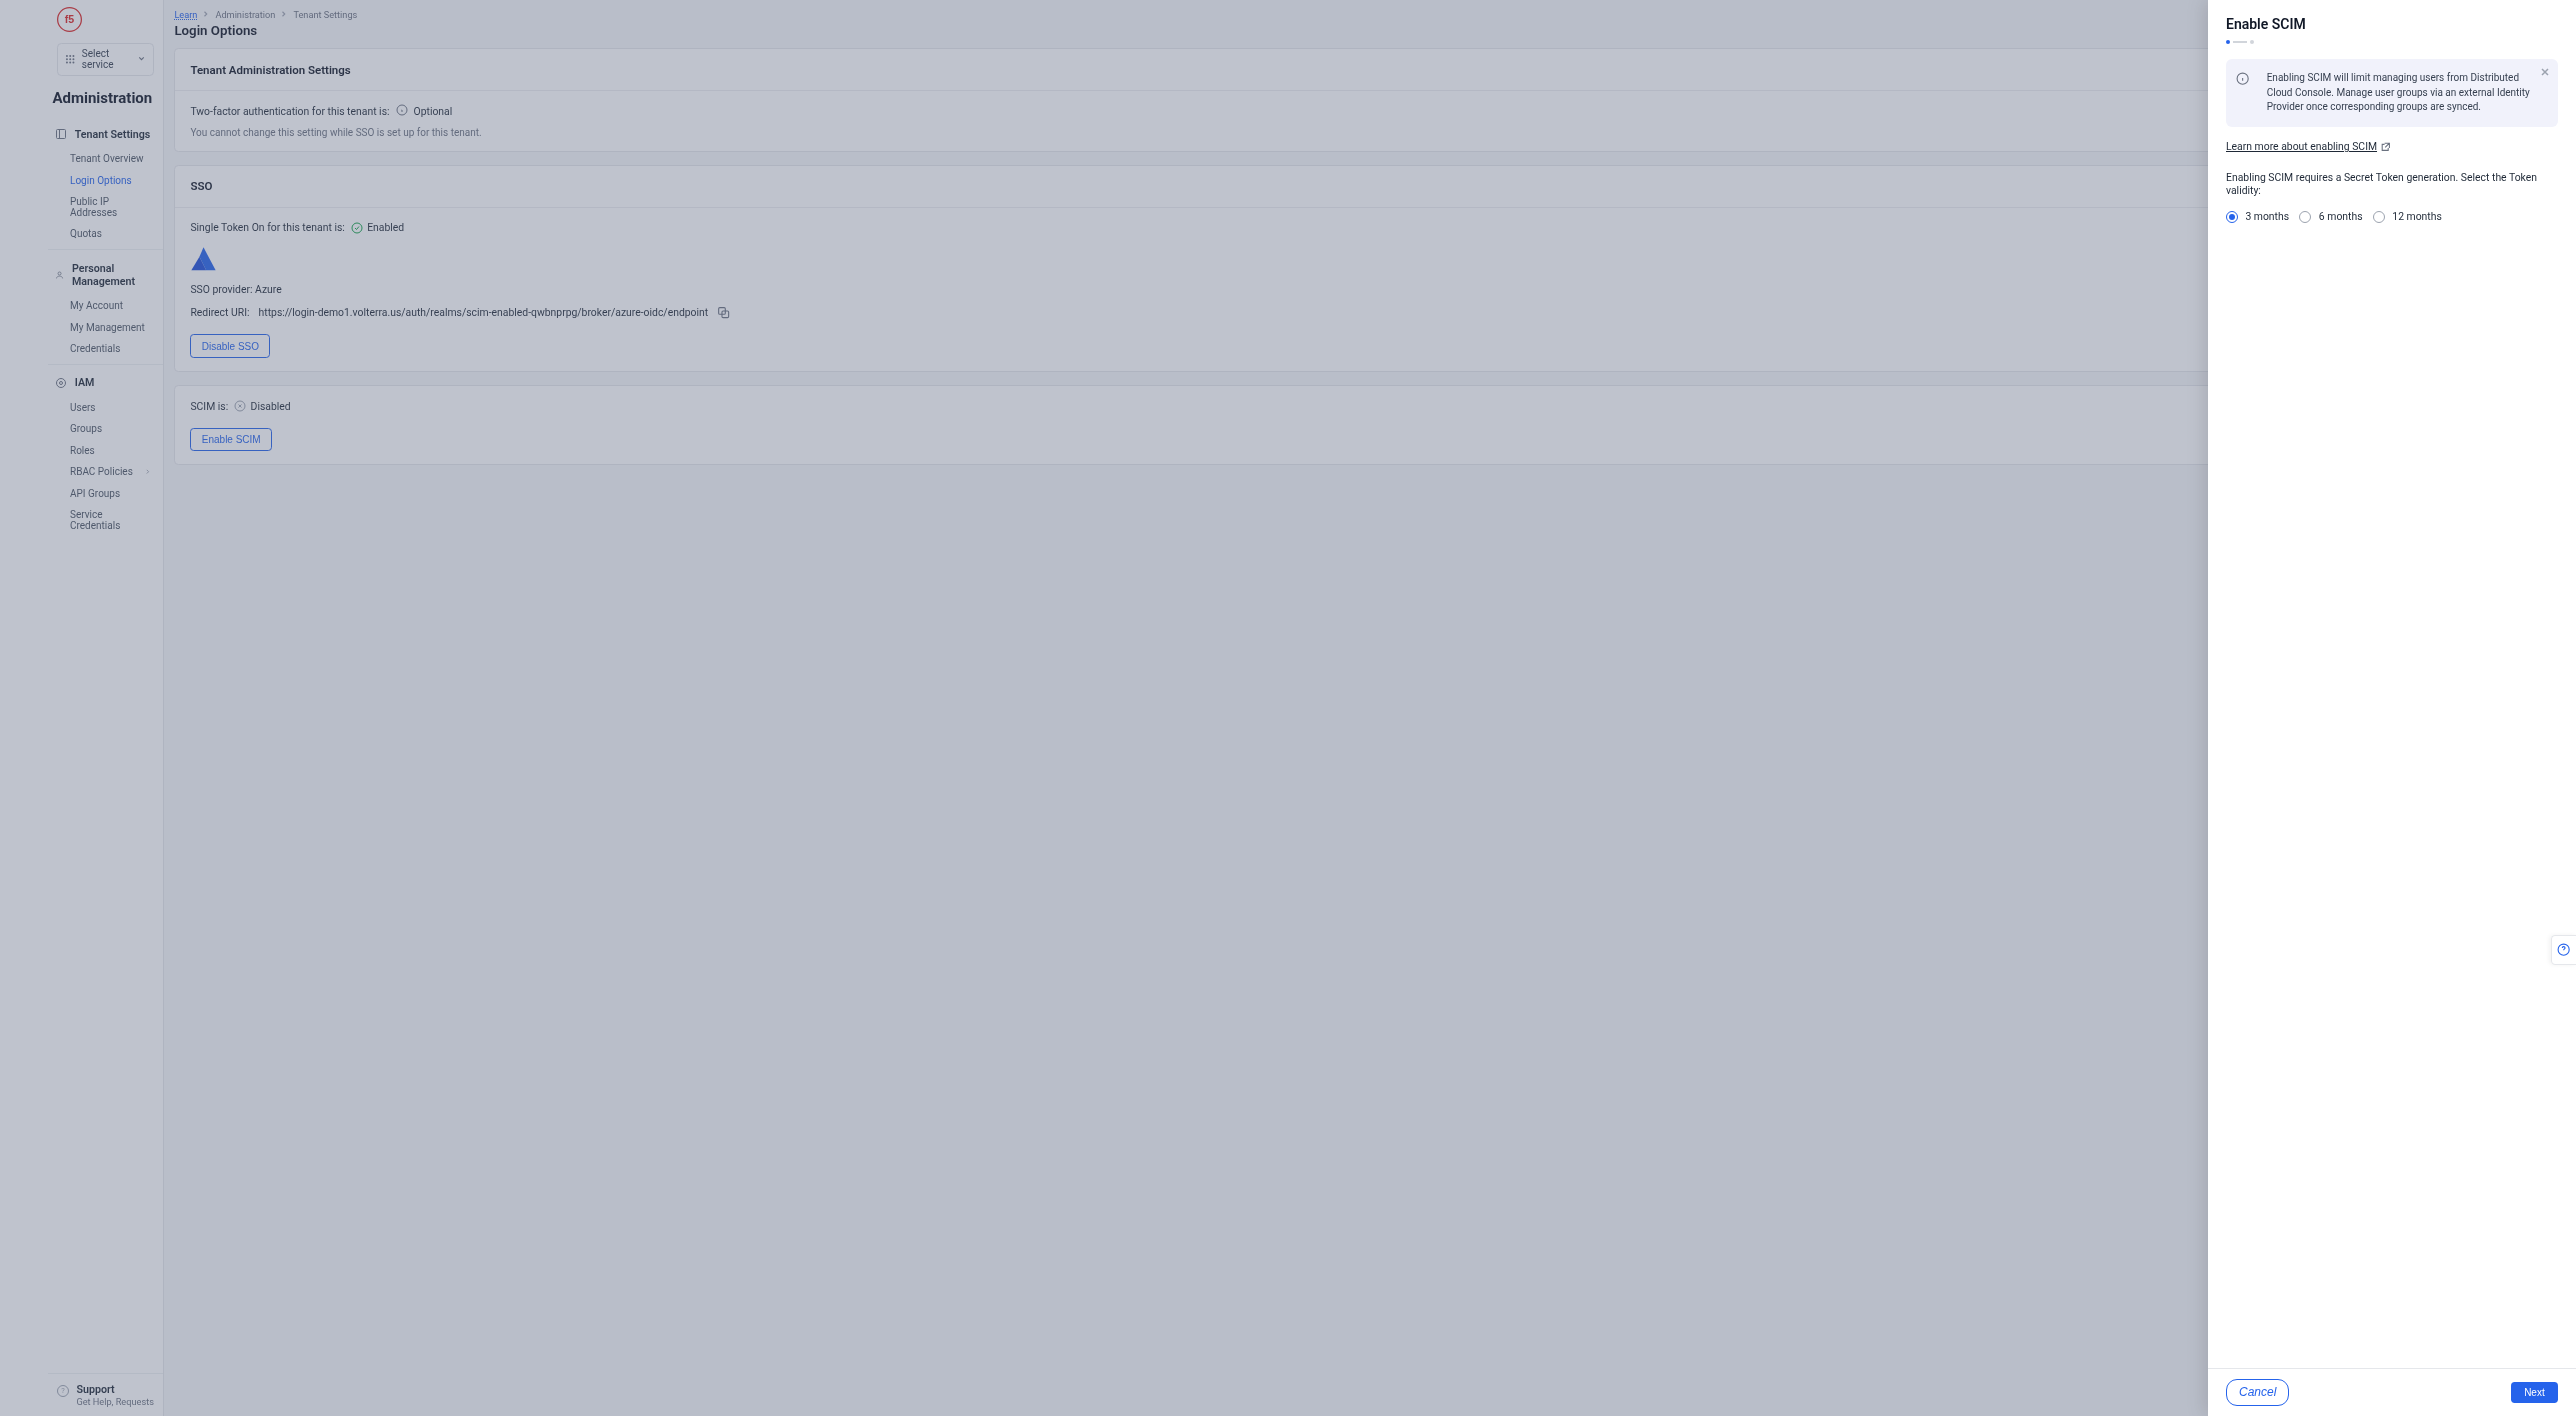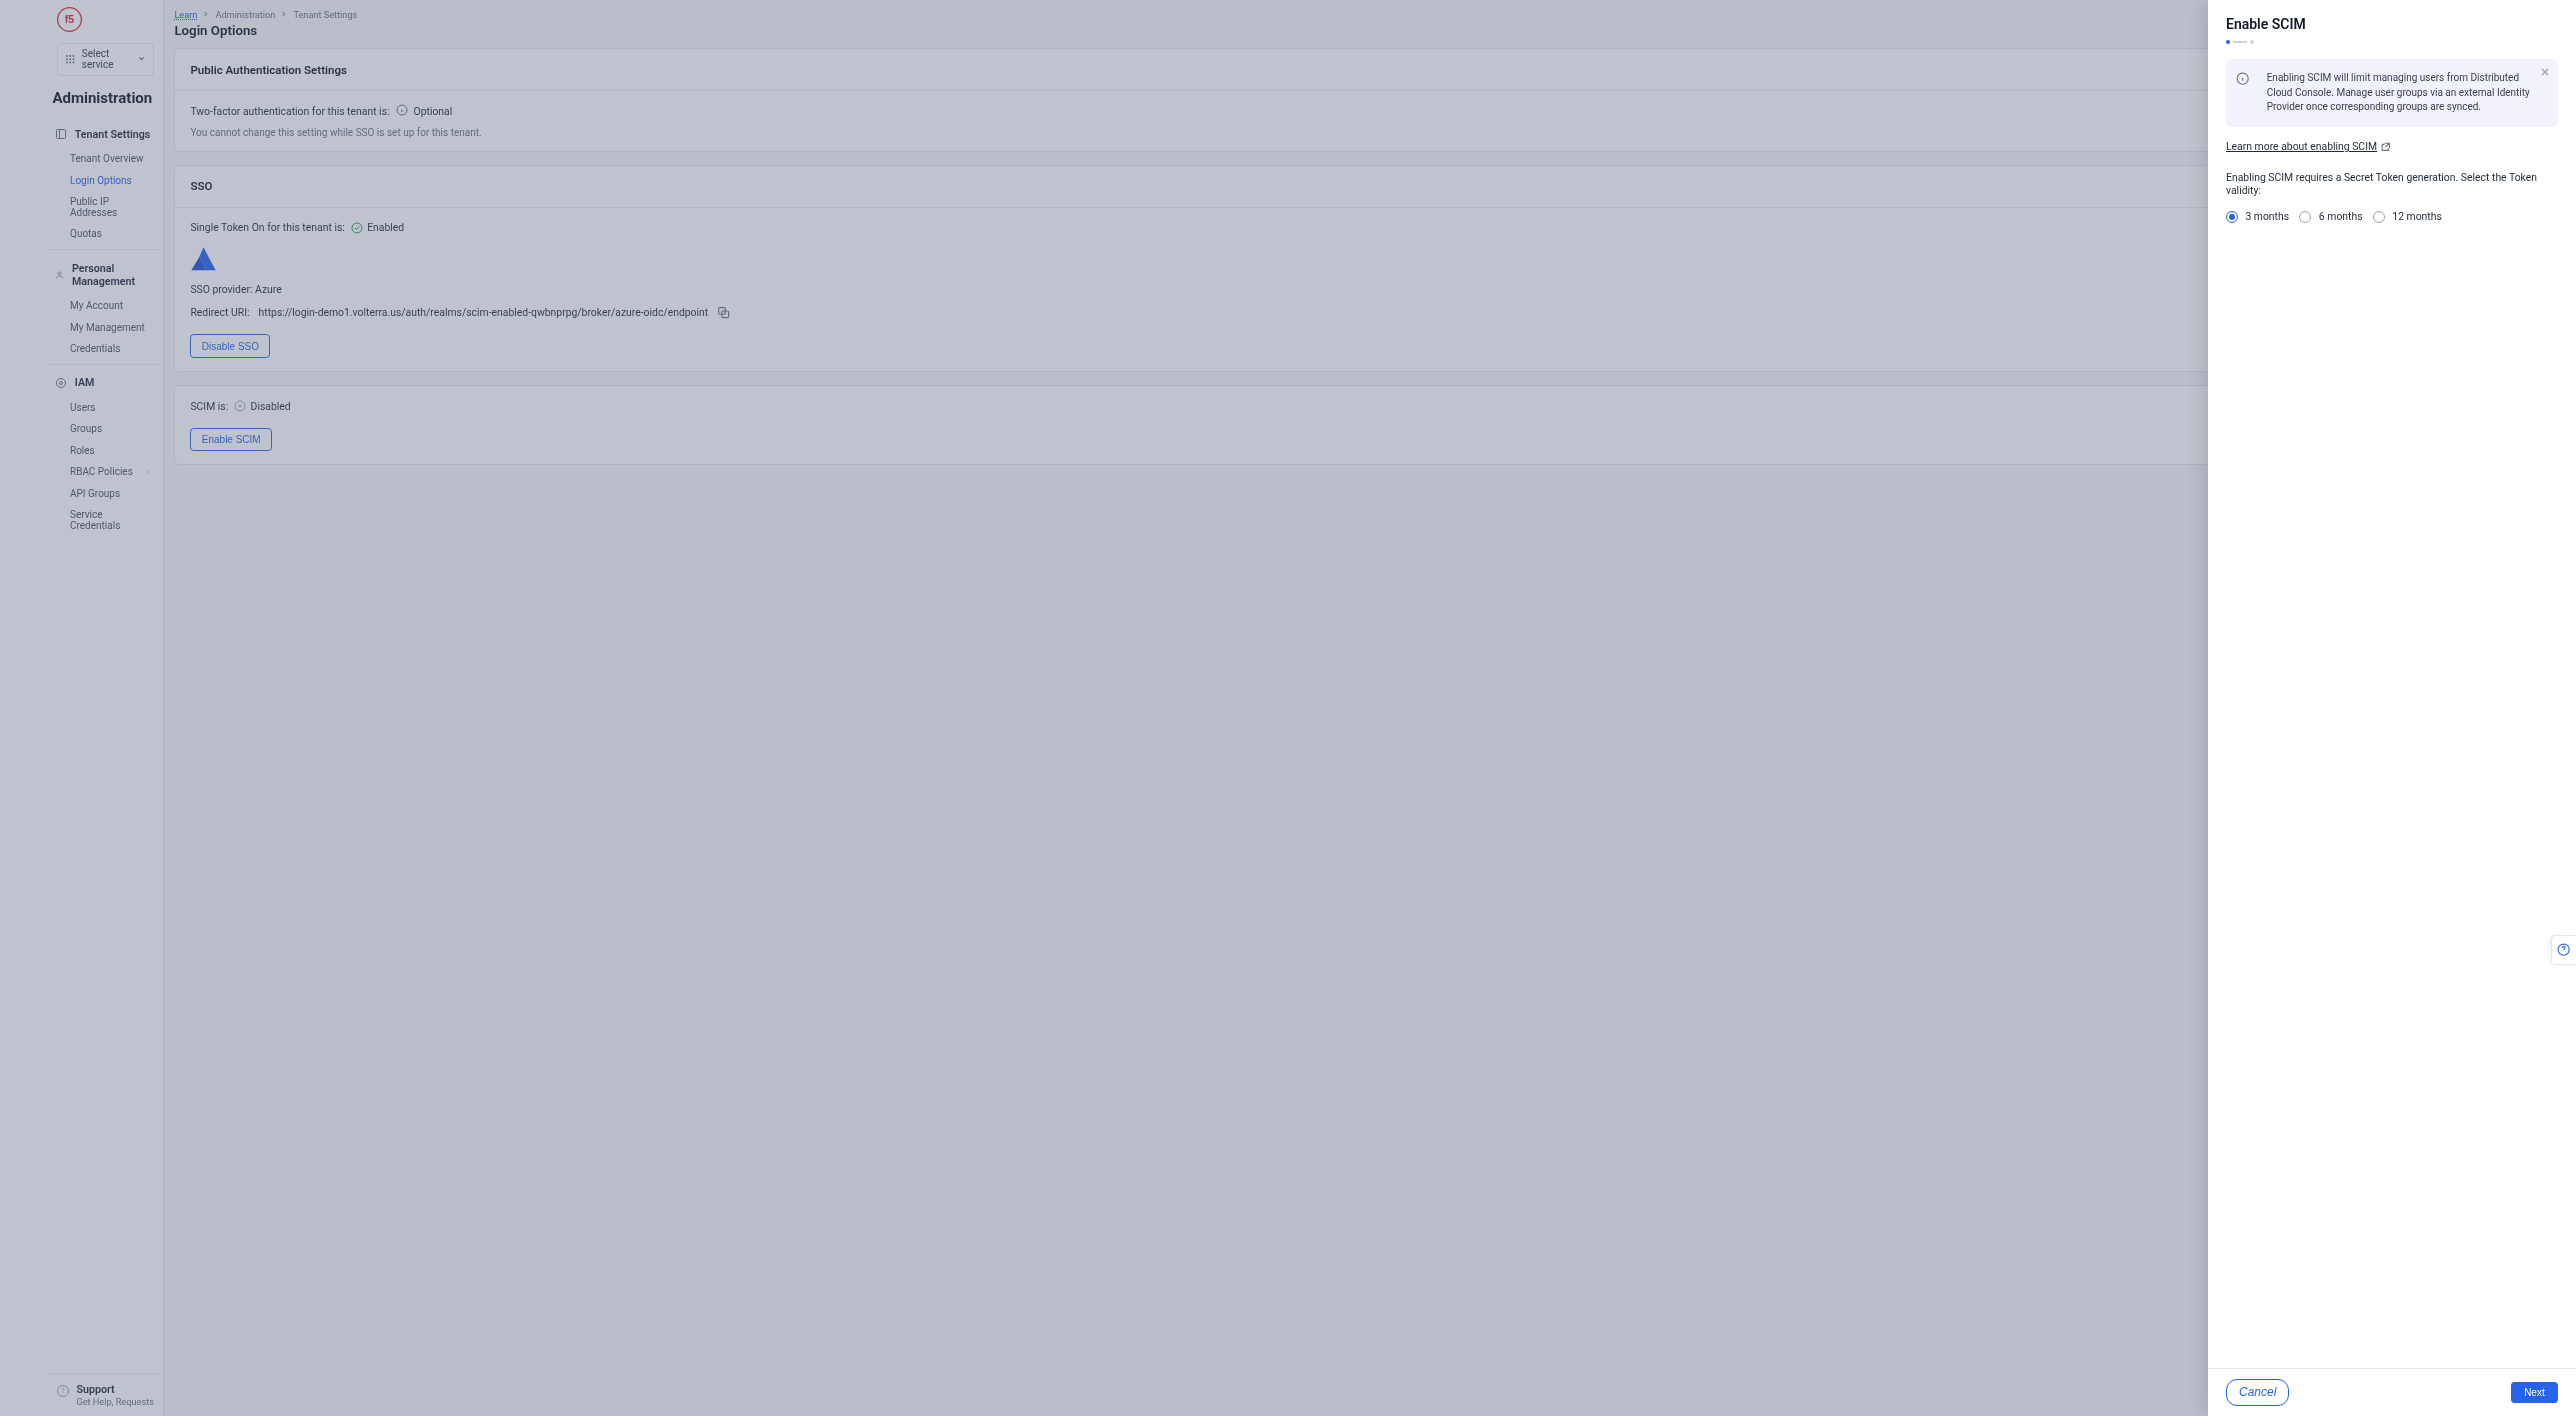--- a/index.html
+++ b/index.html
@@ -210,21 +210,21 @@
     <span class="sep">
         <svg viewBox="0 0 8 8" fill="none" stroke="currentColor" stroke-width="1.5">
           <path d="M2 1l3 3-3 3"></path>
         </svg>
       </span>
     <span>Tenant Settings</span>
   </div>
   <div class="page-title">Login Options</div>
 
   <section class="card">
-    <div class="card-header">Public Authentication Settings</div>
+    <div class="card-header">Tenant Administration Settings</div>
     <div class="card-body">
       <div class="row">
         <span>Two-factor authentication for this tenant is:</span>
         <span>
           <svg width="12" height="12" viewBox="0 0 24 24" fill="none" stroke="#6b7280" stroke-width="2">
               <circle cx="12" cy="12" r="10"></circle>
               <path d="M12 8h.01M11 12h1v4"></path>
             </svg>
         </span>
         <span class="status-chip">Optional</span>

